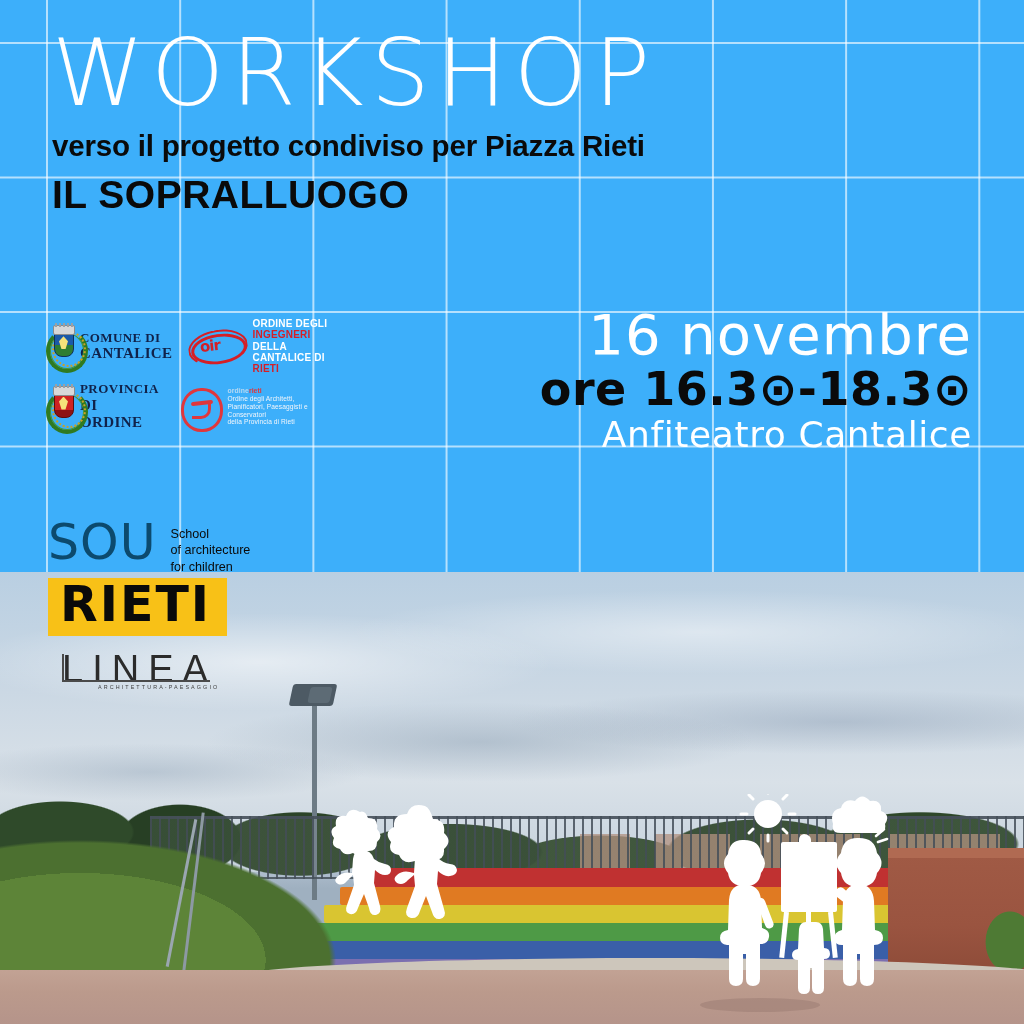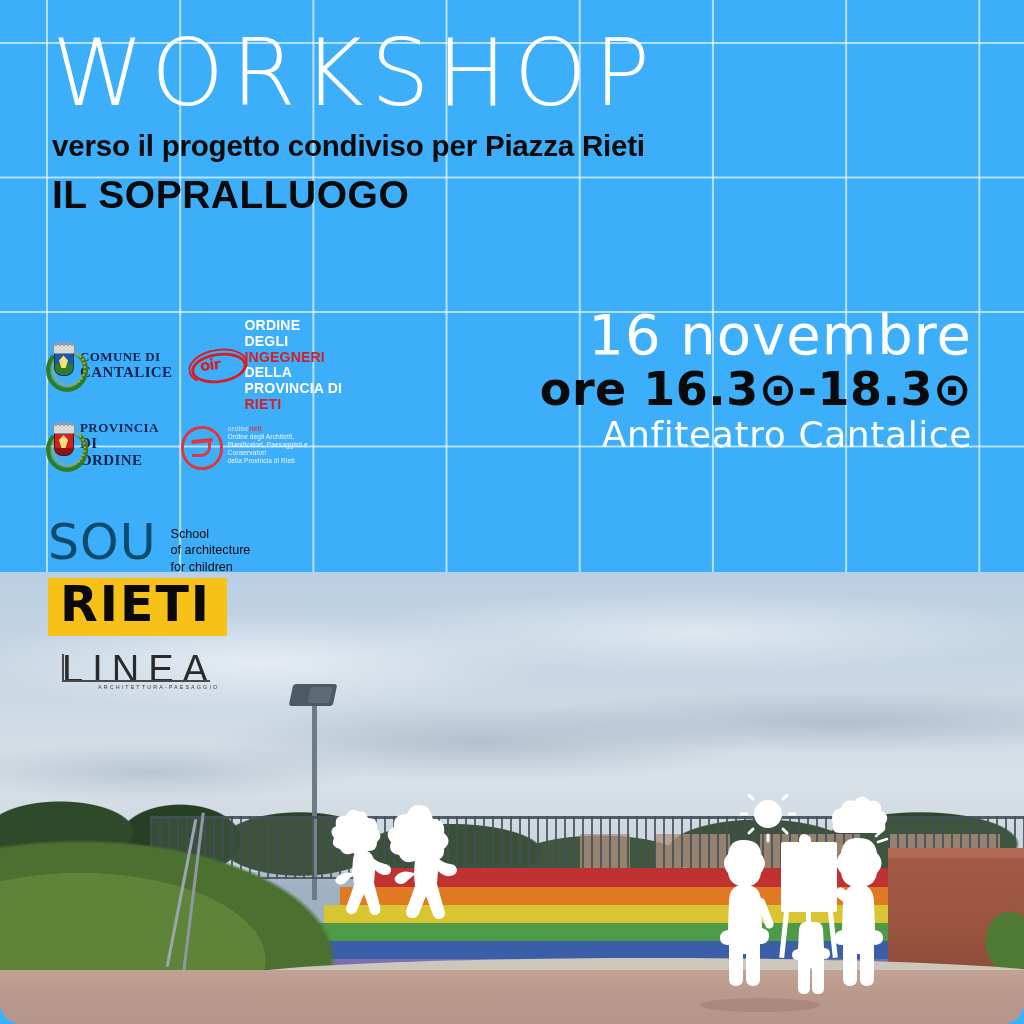--- a/index.html
+++ b/index.html
@@ -1,21 +1,21 @@
 <!DOCTYPE html>
 <html><head>
 <meta charset="utf-8">
 <style>
   html,body{margin:0;padding:0;}
   body{
     width:1024px;height:1024px;overflow:hidden;
     font-family:"Liberation Sans","DejaVu Sans",sans-serif;
     background:#3DAFFA;
   }
-  .poster{position:relative;width:1024px;height:1024px;overflow:hidden;border-radius:22px;}
+  .poster{position:relative;width:1024px;height:1024px;overflow:hidden;}
 
   
   .blue-panel{
     position:absolute;left:0;top:0;width:1024px;height:574px;
     background:#3DAFFA;overflow:hidden;
   }
   .grid{
     position:absolute;left:0;top:0;width:1024px;height:574px;
     background-image:
       linear-gradient(to right, rgba(255,255,255,.62) 1.5px, transparent 1.5px),
@@ -116,22 +116,22 @@
   }
   .oir .ring2{
     position:absolute;left:-1px;top:1px;width:56px;height:31px;border-radius:50%;
     border:2px solid #d51f26;border-bottom-color:transparent;transform:rotate(-10deg);
   }
   .oir .word{
     position:absolute;left:11px;top:8px;font-size:15px;font-weight:700;color:#d51f26;
     font-family:"DejaVu Sans",sans-serif;letter-spacing:-1px;transform:rotate(-6deg);
   }
   .oir-text{
-    line-height:1.13;font-family:"Liberation Sans",sans-serif;
-    font-size:14px;font-weight:700;letter-spacing:.2px;
+    margin-left:8px;line-height:1.13;font-family:"Liberation Sans",sans-serif;
+    font-size:10px;font-weight:700;letter-spacing:.2px;
   }
   .oir-text .a{color:#ffffff;}
   .oir-text .b{color:#d51f26;}
 
   
   .arch{position:relative;width:42px;height:42px;flex:0 0 auto;}
   .arch .o{
     position:absolute;left:2px;top:2px;width:36px;height:38px;border-radius:48%;
     border:3px solid #e0373c;
   }
@@ -315,21 +315,21 @@
 
         <div class="logo-cell second">
           <div class="oir">
             <div class="ring2"></div>
               <div class="ring"></div>
             <div class="word">oir</div>
           </div>
           <div class="oir-text">
             <div class="a">ORDINE DEGLI</div>
             <div class="b">INGEGNERI</div>
-            <div class="a">DELLA PROVINCIA DI</div>
+            <div class="a">DELLA CANTALICE DI</div>
             <div class="b">RIETI</div>
           </div>
         </div>
       </div>
 
       <div class="logo-row">
         <div class="logo-cell">
           <div class="crest">
             <div class="wreath"></div>
               <div class="shield red"></div>

